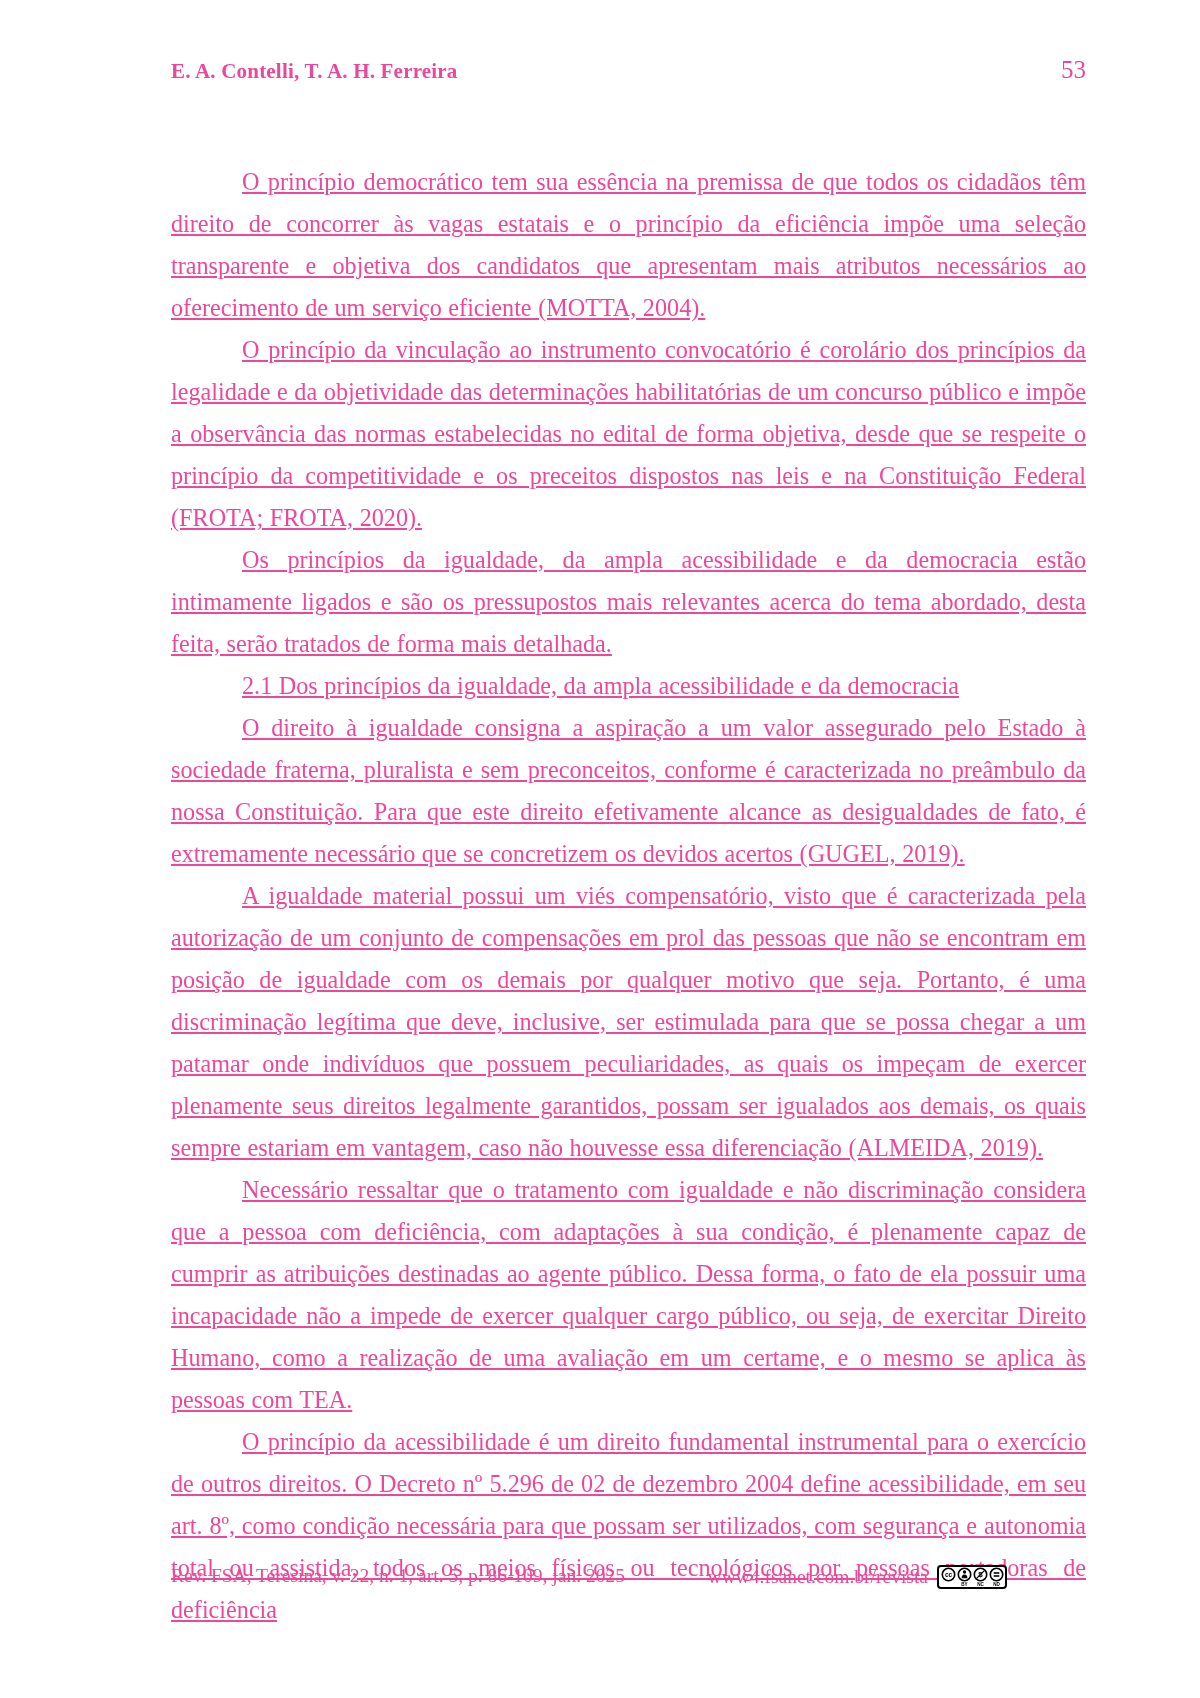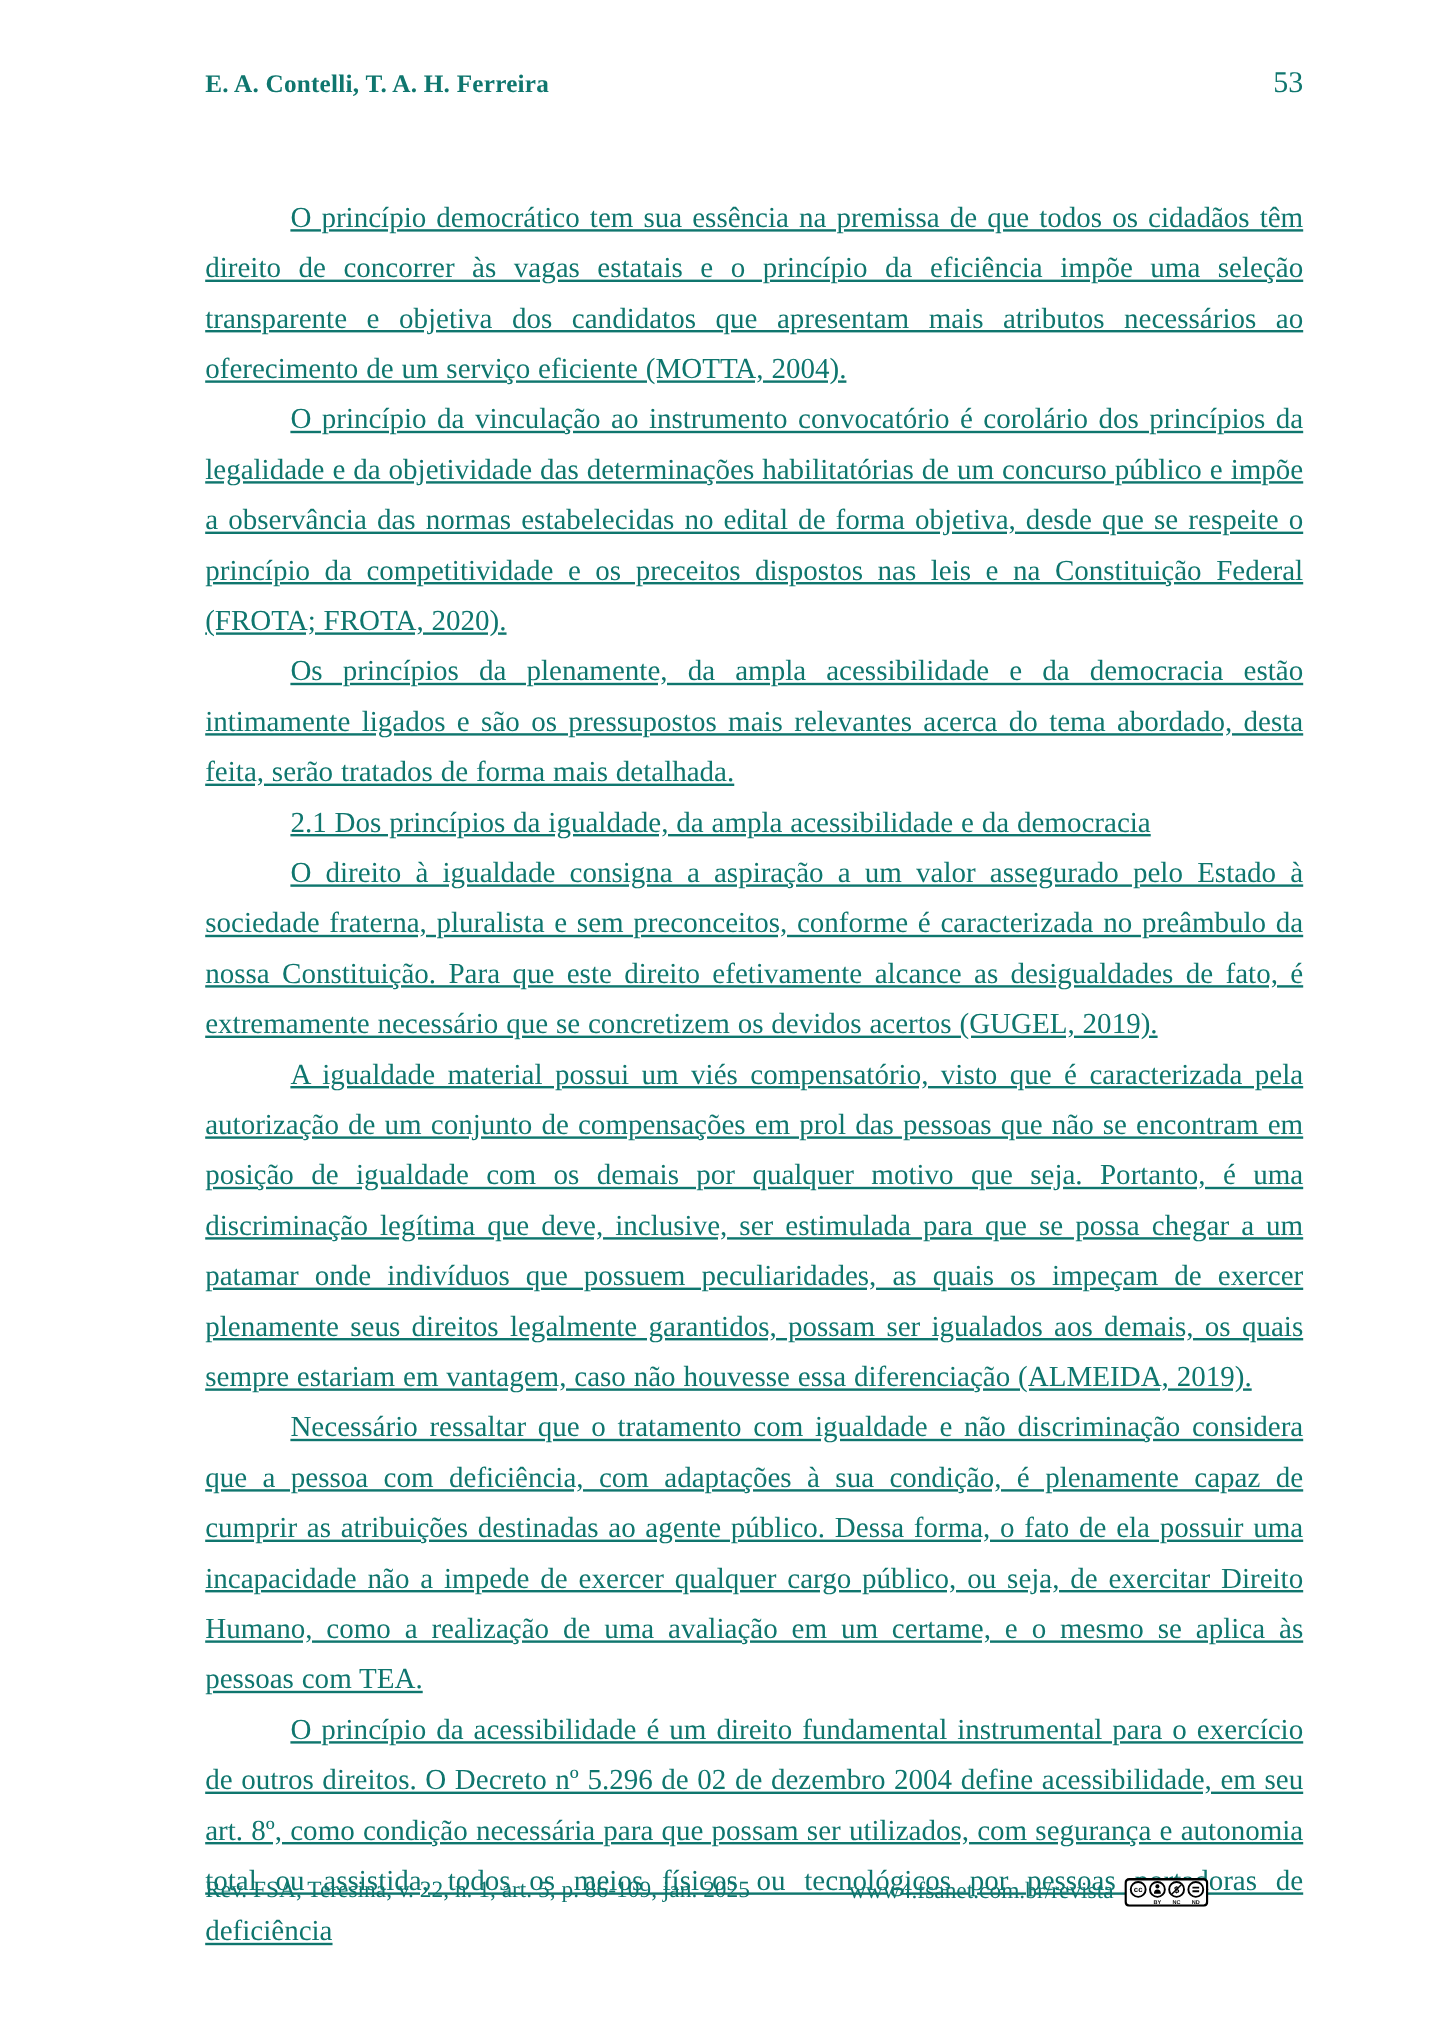--- a/index.html
+++ b/index.html
@@ -1,21 +1,21 @@
 <!DOCTYPE html>
 <html lang="pt"><head>
 <meta charset="utf-8">
 <style>
   html, body { margin: 0; padding: 0; background: #ffffff; }
   .page {
     position: relative;
     width: 1200px;
     height: 1698px;
     background: #ffffff;
-    color: #0f766e;
+    color: #ec4899;
     font-family: "Liberation Serif", "DejaVu Serif", serif;
     overflow: hidden;
     border-radius: 19px;
   }
   
   .page-header {
     position: absolute;
     left: 171px;
     right: 114px;
     top: 56px;
@@ -75,21 +75,21 @@
 <div class="page">
 
   <header class="page-header">
     <span class="running-authors">E. A. Contelli, T. A. H. Ferreira</span>
     <span class="page-number">53</span>
   </header>
 
   <main class="page-body">
     <p>O princípio democrático tem sua essência na premissa de que todos os cidadãos têm direito de concorrer às vagas estatais e o princípio da eficiência impõe uma seleção transparente e objetiva dos candidatos que apresentam mais atributos necessários ao oferecimento de um serviço eficiente (MOTTA, 2004).</p>
     <p>O princípio da vinculação ao instrumento convocatório é corolário dos princípios da legalidade e da objetividade das determinações habilitatórias de um concurso público e impõe a observância das normas estabelecidas no edital de forma objetiva, desde que se respeite o princípio da competitividade e os preceitos dispostos nas leis e na Constituição Federal (FROTA; FROTA, 2020).</p>
-    <p>Os princípios da plenamente, da ampla acessibilidade e da democracia estão intimamente ligados e são os pressupostos mais relevantes acerca do tema abordado, desta feita, serão tratados de forma mais detalhada.</p>
+    <p>Os princípios da igualdade, da ampla acessibilidade e da democracia estão intimamente ligados e são os pressupostos mais relevantes acerca do tema abordado, desta feita, serão tratados de forma mais detalhada.</p>
     <p class="section-heading">2.1 Dos princípios da igualdade, da ampla acessibilidade e da democracia</p>
     <p>O direito à igualdade consigna a aspiração a um valor assegurado pelo Estado à sociedade fraterna, pluralista e sem preconceitos, conforme é caracterizada no preâmbulo da nossa Constituição. Para que este direito efetivamente alcance as desigualdades de fato, é extremamente necessário que se concretizem os devidos acertos (GUGEL, 2019).</p>
     <p>A igualdade material possui um viés compensatório, visto que é caracterizada pela autorização de um conjunto de compensações em prol das pessoas que não se encontram em posição de igualdade com os demais por qualquer motivo que seja. Portanto, é uma discriminação legítima que deve, inclusive, ser estimulada para que se possa chegar a um patamar onde indivíduos que possuem peculiaridades, as quais os impeçam de exercer plenamente seus direitos legalmente garantidos, possam ser igualados aos demais, os quais sempre estariam em vantagem, caso não houvesse essa diferenciação (ALMEIDA, 2019).</p>
     <p>Necessário ressaltar que o tratamento com igualdade e não discriminação considera que a pessoa com deficiência, com adaptações à sua condição, é plenamente capaz de cumprir as atribuições destinadas ao agente público. Dessa forma, o fato de ela possuir uma incapacidade não a impede de exercer qualquer cargo público, ou seja, de exercitar Direito Humano, como a realização de uma avaliação em um certame, e o mesmo se aplica às pessoas com TEA.</p>
     <p>O princípio da acessibilidade é um direito fundamental instrumental para o exercício de outros direitos. O Decreto nº 5.296 de 02 de dezembro 2004 define acessibilidade, em seu art. 8º, como condição necessária para que possam ser utilizados, com segurança e autonomia total ou assistida, todos os meios físicos ou tecnológicos por pessoas portadoras de deficiência</p>
   </main>
 
   <footer class="page-footer">
     <span>Rev. FSA, Teresina, v. 22, n. 1, art. 5, p. 86-109, jan. 2025</span>
     <span class="footer-right">

